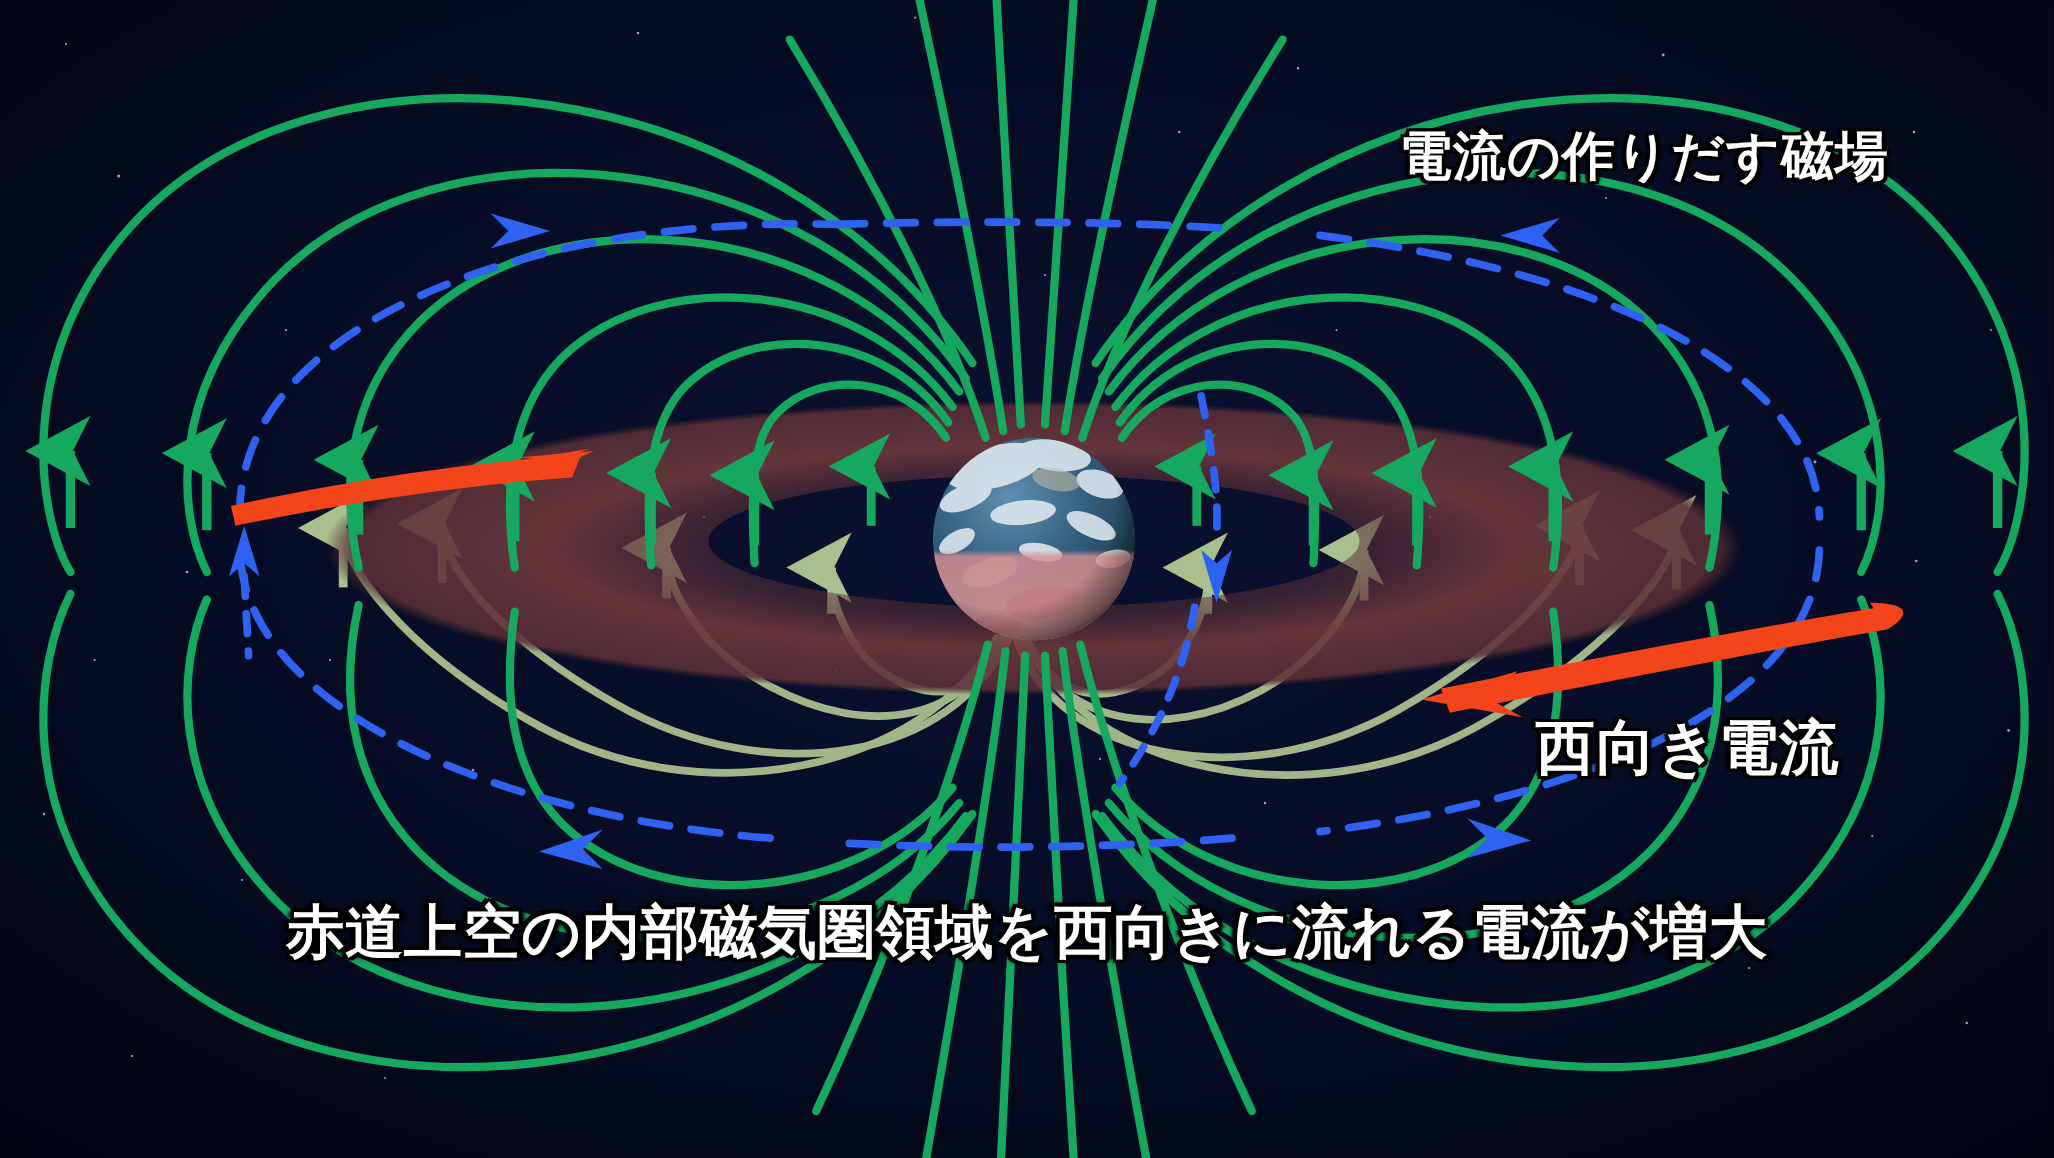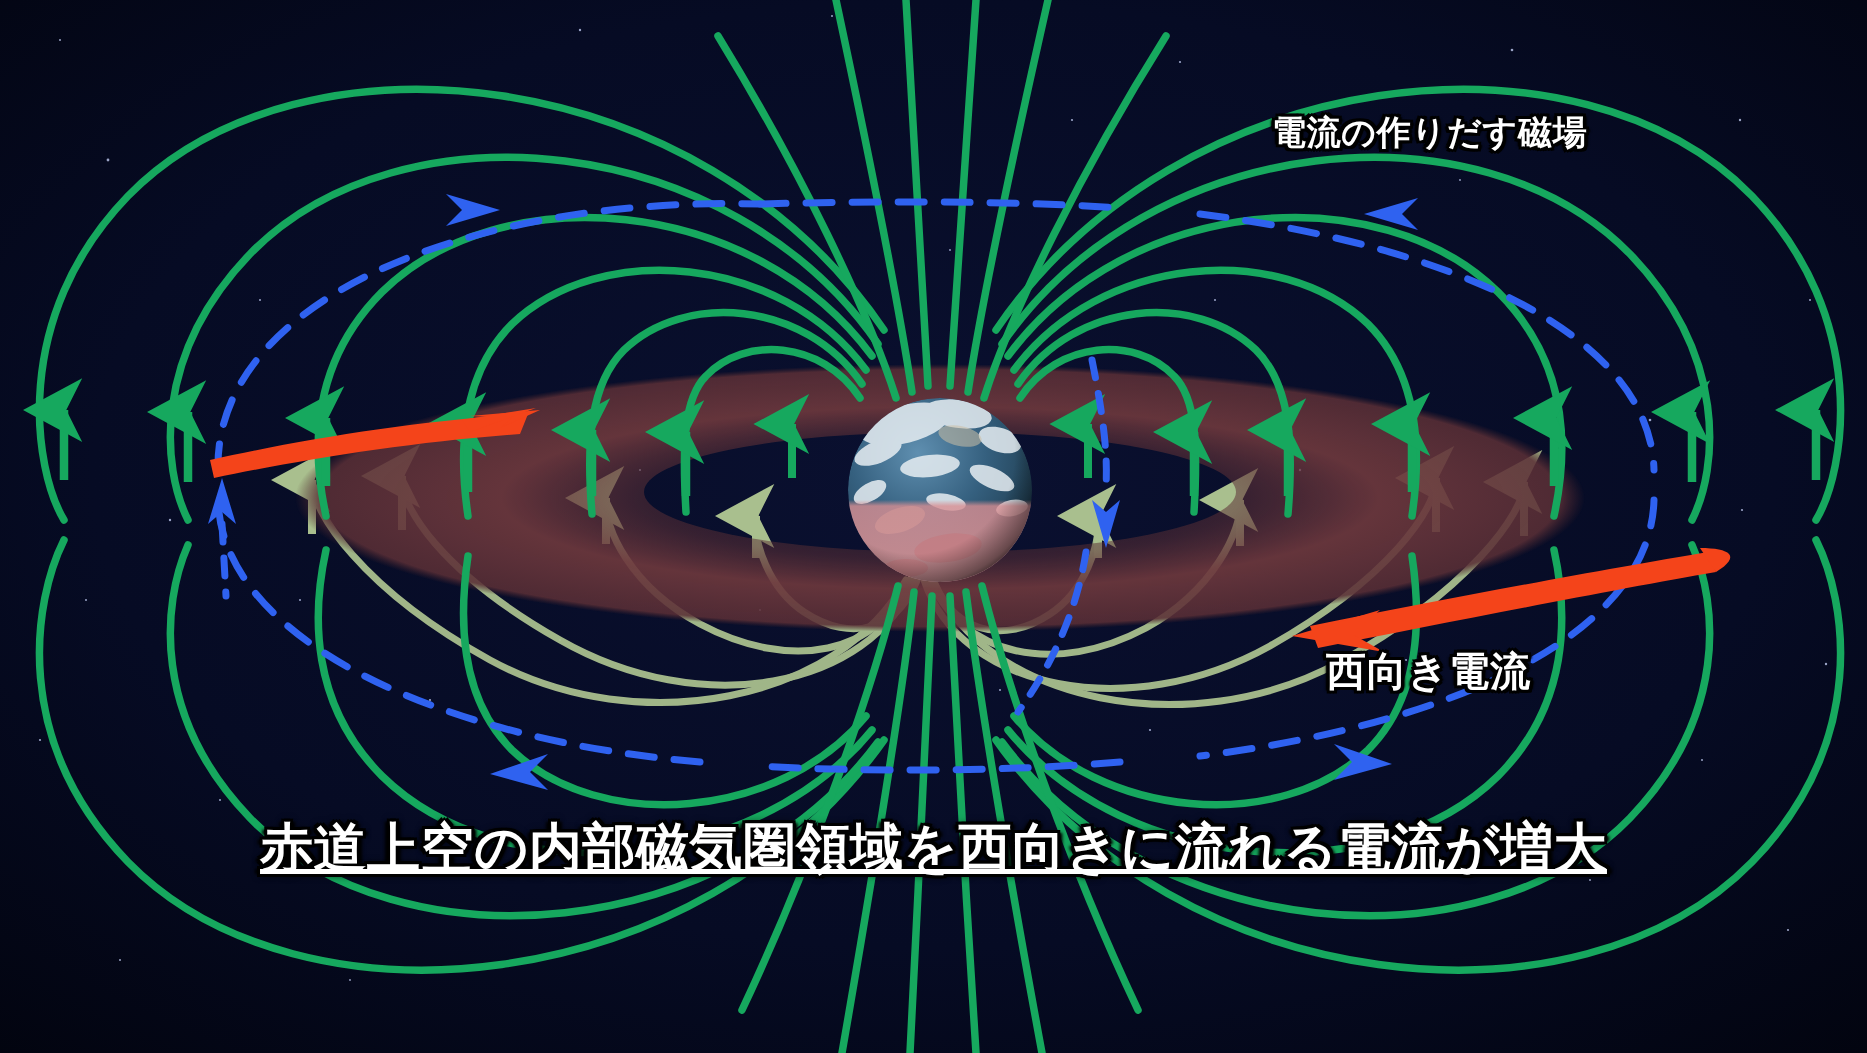--- a/index.html
+++ b/index.html
@@ -12,32 +12,32 @@
     position:absolute;
     color:#ffffff;
     font-weight:700;
     letter-spacing:0.02em;
     white-space:nowrap;
     text-shadow:
       -3px -3px 0 #000, 3px -3px 0 #000, -3px 3px 0 #000, 3px 3px 0 #000,
       -3px 0 0 #000, 3px 0 0 #000, 0 -3px 0 #000, 0 3px 0 #000,
       -4px 0 2px #000, 4px 0 2px #000;
   }
-  #lbl-bfield{left:1272px;top:110px;font-size:34px;}
-  #lbl-current{left:1326px;top:644px;font-size:40px;}
+  #lbl-bfield{left:1272px;top:110px;font-size:48px;}
+  #lbl-current{left:1396px;top:644px;font-size:54px;}
   #caption{
     position:absolute;left:0;top:818px;width:1867px;
     text-align:center;color:#fff;font-weight:700;line-height:1.12;
     font-size:53px;letter-spacing:0.01em;
     text-shadow:
       -3px -3px 0 #000, 3px -3px 0 #000, -3px 3px 0 #000, 3px 3px 0 #000,
       -3px 0 0 #000, 3px 0 0 #000, 0 -3px 0 #000, 0 3px 0 #000,
       -5px 0 3px #000, 5px 0 3px #000, 0 0 8px #000;
   }
-  #caption div{display:block;text-decoration:underline;}
+  #caption div{display:block;}
 </style>
 </head>
 <body>
 
 <div id="stage">
 
   <svg class="layer" id="svg-stars" viewBox="0 0 1867 1053">
     <defs>
       <radialGradient id="bgGrad" cx="50%" cy="45%" r="75%">
         <stop offset="0%" stop-color="#0a1030"></stop>

